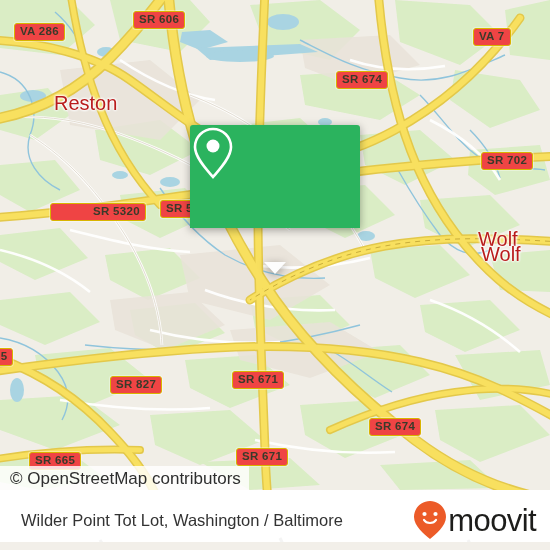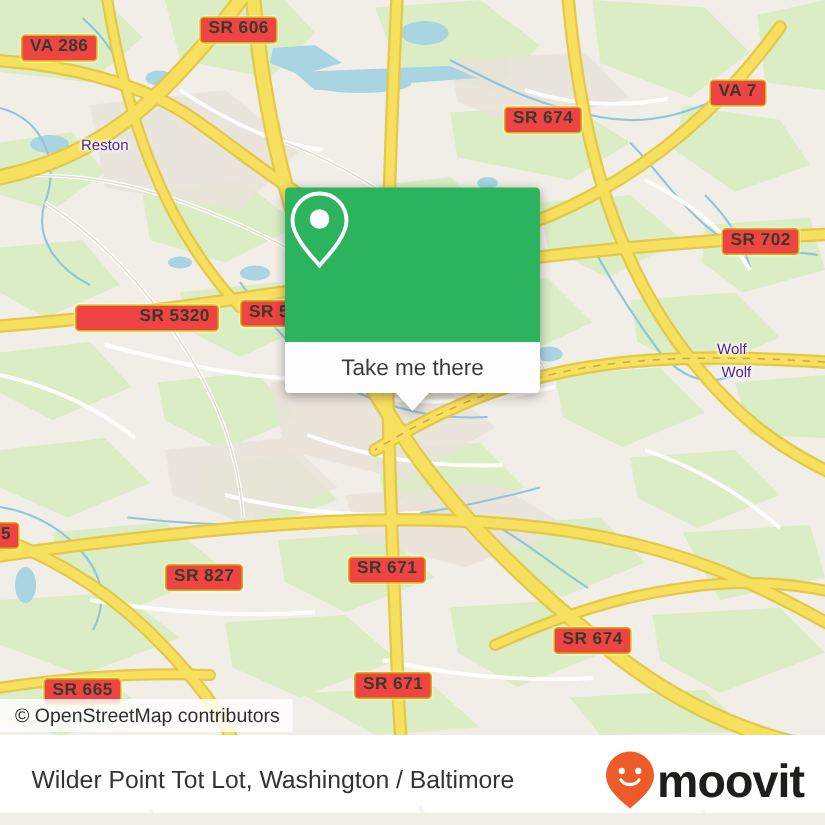--- a/index.html
+++ b/index.html
@@ -11,47 +11,47 @@
   .map{position:absolute;left:0;top:0;width:550px;height:490px;background:#f1eee7;overflow:hidden;}
   .map svg{position:absolute;left:0;top:0;}
 
   
   .shield{position:absolute;background:#ef4444;border:1.5px solid #d9b400;
           border-radius:3px;color:#3a3a2a;font-size:11.5px;font-weight:bold;
           letter-spacing:.3px;padding:2px 5px 3px 5px;white-space:nowrap;
           line-height:11px;box-shadow:0 0 0 1px rgba(255,255,255,.35);}
 
   
-  .place{position:absolute;color:#4c1d95;font-size:10px;white-space:nowrap;
+  .place{position:absolute;color:#b91c1c;font-size:20px;white-space:nowrap;
          text-shadow:0 0 3px #fff,0 0 3px #fff,0 0 3px #fff,0 0 2px #fff;}
 
   
   .card{position:absolute;left:190px;top:125px;width:170px;
         filter:drop-shadow(0 2px 4px rgba(0,0,0,.35));}
   .card-img{height:103px;background:#2bb35e;border-radius:3px 3px 0 0;
             display:flex;align-items:center;justify-content:center;}
   .card-bar{height:34px;background:#fdfdfd;border-radius:0 0 3px 3px;
             display:flex;align-items:center;justify-content:center;}
   .card-bar span{color:#3c3c3c;font-size:15px;}
   .card-tail{position:absolute;left:50%;top:137px;margin-left:-11px;
              width:0;height:0;border-left:11px solid transparent;
              border-right:11px solid transparent;border-top:12px solid #fdfdfd;}
 
   
   .attrib{position:absolute;left:0;top:466px;padding:3px 8px 4px 10px;
-          background:rgba(255,255,255,.82);color:#2e2e2e;font-size:13px;}
+          background:rgba(255,255,255,.82);color:#2e2e2e;font-size:17px;}
 
   
   .footer{position:absolute;left:0;top:490px;width:550px;height:52px;
           background:#ffffff;overflow:hidden;}
   .footer-ghost{position:absolute;left:0;top:-420px;opacity:.10;}
   .footer-title{position:absolute;left:21px;top:0;height:60px;display:flex;
                 align-items:center;color:#333333;font-size:16.5px;white-space:nowrap;}
   .logo{position:absolute;right:14px;top:0;height:60px;display:flex;align-items:center;}
-  .logo-word{color:#1d1d1b;font-size:31px;font-weight:bold;letter-spacing:-.6px;
+  .logo-word{color:#1d1d1b;font-size:31px;font-weight:normal;letter-spacing:-.6px;
              margin-left:1px;line-height:31px;}
 </style>
 </head>
 <body>
 
 <div class="screen">
 
   <div class="map">
     <svg width="550" height="490" viewBox="0 0 550 490">
       <defs>
@@ -188,21 +188,21 @@
         </g>
 
         <g stroke="#c9ad3a" fill="none" stroke-width="1" stroke-dasharray="5 5">
           <path d="M560,242 C500,238 440,236 385,246 C330,256 285,278 250,300"></path>
         </g>
       </g>
     </svg>
 
     <div class="shield" style="left:14px;top:23px;">VA 286</div>
     <div class="shield" style="left:133px;top:11px;">SR 606</div>
-    <div class="shield" style="left:473px;top:53px;">VA 7</div>
+    <div class="shield" style="left:473px;top:28px;">VA 7</div>
     <div class="shield" style="left:336px;top:71px;">SR 674</div>
     <div class="shield" style="left:481px;top:152px;">SR 702</div>
     <div class="shield" style="left:50px;top:203px;padding-left:42px;">SR 5320</div>
     <div class="shield" style="left:160px;top:200px;">SR 5</div>
     <div class="shield" style="left:-12px;top:348px;">65</div>
     <div class="shield" style="left:110px;top:376px;">SR 827</div>
     <div class="shield" style="left:232px;top:371px;">SR 671</div>
     <div class="shield" style="left:236px;top:448px;">SR 671</div>
     <div class="shield" style="left:29px;top:452px;">SR 665</div>
     <div class="shield" style="left:369px;top:418px;">SR 674</div>
@@ -210,23 +210,20 @@
     <div class="place" style="left:54px;top:92px;">Reston</div>
     <div class="place" style="left:478px;top:228px;">Wolf</div>
     <div class="place" style="left:481px;top:243px;">Wolf</div>
 
     <div class="card">
       <div class="card-img">
         <svg width="46" height="56" viewBox="0 0 46 56">
           <path d="M23 4 C13 4 5 12 5 22 C5 33 18 46 23 52 C28 46 41 33 41 22 C41 12 33 4 23 4 Z" fill="none" stroke="#ffffff" stroke-width="2.6"></path>
           <circle cx="23" cy="21" r="6.5" fill="#ffffff"></circle>
         </svg>
-      </div>
-      <div class="card-bar">
-        <span>Take me there</span>
       </div>
       <div class="card-tail"></div>
     </div>
 
     <div class="attrib">© OpenStreetMap contributors</div>
   </div>
 
   <div class="footer">
     <div class="footer-ghost">
       <svg width="550" height="550" viewBox="0 0 550 550">

